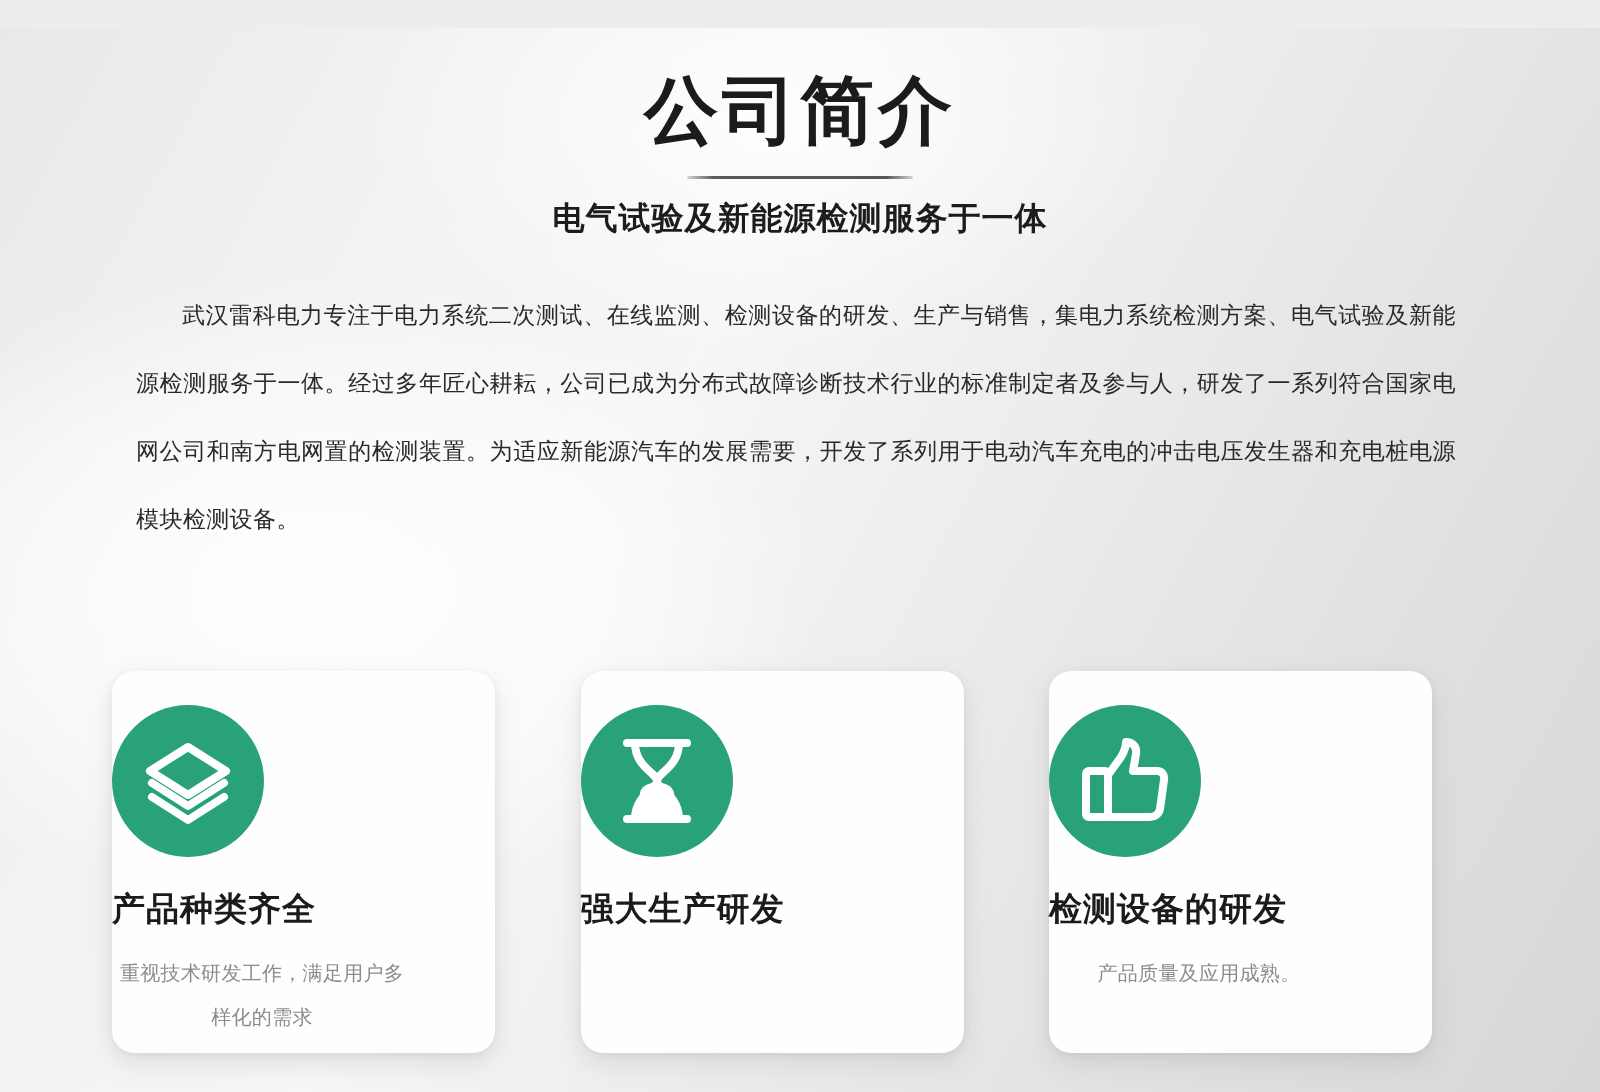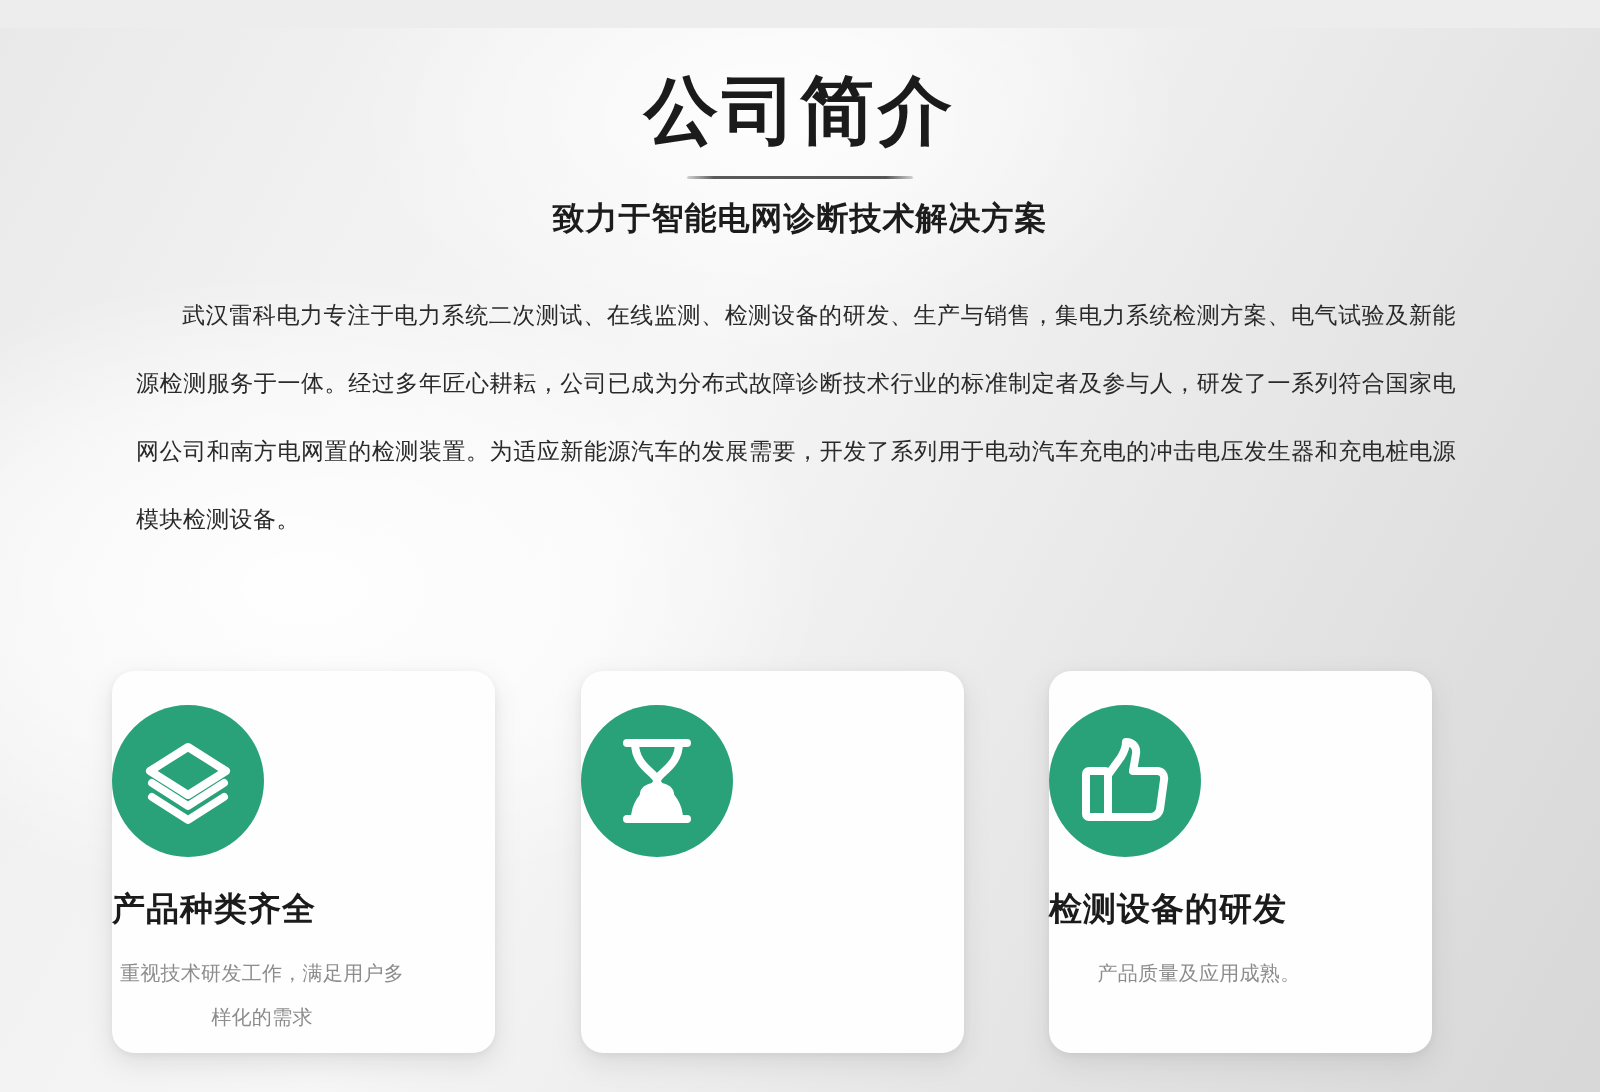--- a/index.html
+++ b/index.html
@@ -135,21 +135,21 @@
   }
 </style>
 </head>
 <body>
 
 <div id="page">
 
   <div class="header">
     <h1 class="main-title">公司简介</h1>
     <div class="title-divider"></div>
-    <h2 class="sub-title">致力于智能电网诊断技术解决方案</h2>
+    <h2 class="sub-title">电气试验及新能源检测服务于一体</h2>
   </div>
 
   <div class="intro">
     <p>武汉雷科电力专注于电力系统二次测试、在线监测、检测设备的研发、生产与销售，集电力系统检测方案、电气试验及新能源检测服务于一体。经过多年匠心耕耘，公司已成为分布式故障诊断技术行业的标准制定者及参与人，研发了一系列符合国家电网公司和南方电网置的检测装置。为适应新能源汽车的发展需要，开发了系列用于电动汽车充电的冲击电压发生器和充电桩电源模块检测设备。</p>
   </div>
 
   <div class="cards">
 
     <div class="card">
       <div class="icon-circle">
@@ -170,20 +170,21 @@
         <svg width="96" height="96" viewBox="0 0 96 96" aria-hidden="true">
           <g fill="none" stroke="#ffffff" stroke-width="8" stroke-linejoin="round" stroke-linecap="round">
             <path d="M18 10 H78"></path>
             <path d="M18 86 H78"></path>
             <path d="M26 10 C26 34 48 40 48 48 C48 56 26 62 26 86"></path>
             <path d="M70 10 C70 34 48 40 48 48 C48 56 70 62 70 86"></path>
           </g>
           <path d="M31 60 C33 46 63 46 65 60 C67 74 66 80 66 82 H30 C30 80 29 74 31 60 Z" fill="#ffffff" stroke="none"></path>
         </svg>
       </div>
+      <div class="card-title">强大生产研发</div>
     </div>
 
     <div class="card">
       <div class="icon-circle">
         <svg width="96" height="96" viewBox="0 0 96 96" aria-hidden="true">
           <g fill="none" stroke="#ffffff" stroke-width="8" stroke-linejoin="round" stroke-linecap="round">
             <rect x="9" y="38" width="22" height="46" rx="3"></rect>
             <path d="M31 42 L44 24 C47 19 49 13 49 9 C56 9 60 14 59 21 L56 38 H80 C85 38 88 42 87 47 L83 76 C82 81 78 84 73 84 H31 Z"></path>
           </g>
         </svg>

